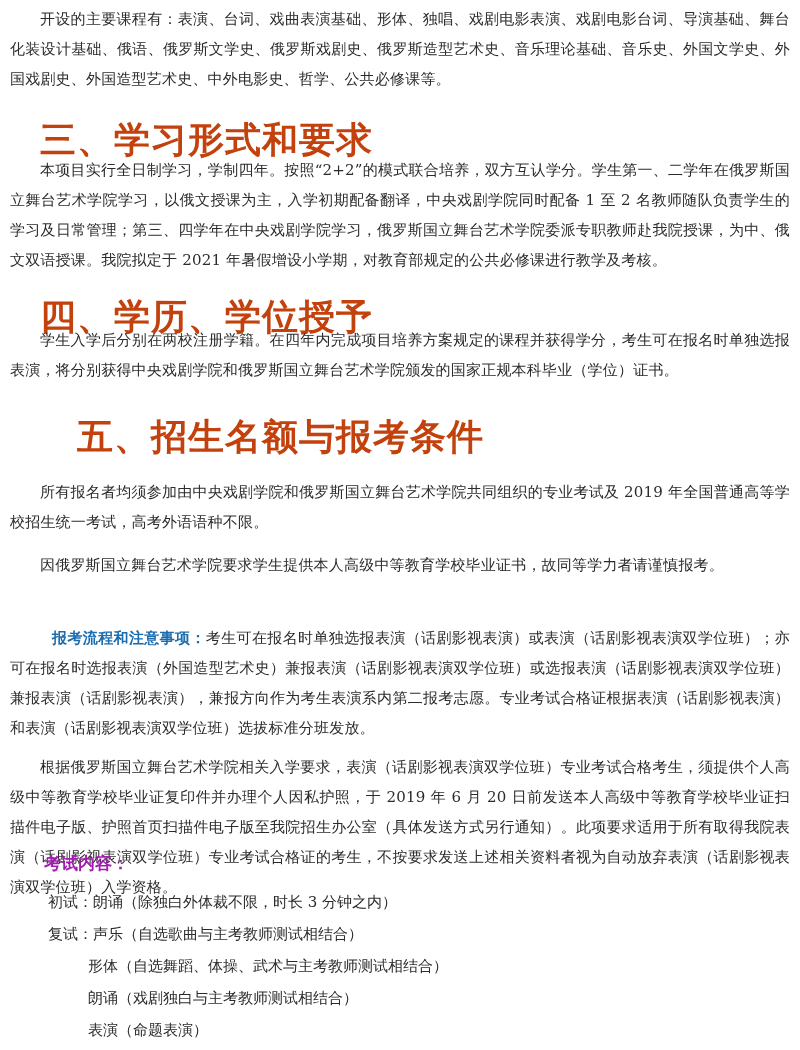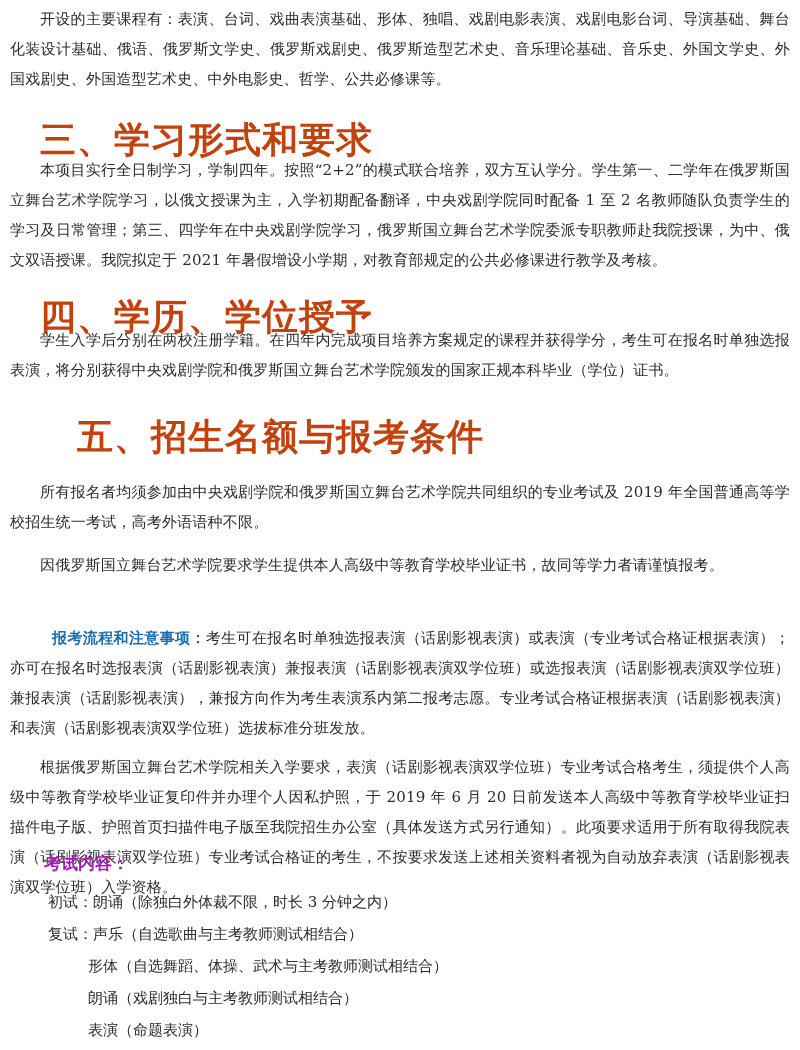--- a/index.html
+++ b/index.html
@@ -38,21 +38,21 @@
   <h2 class="heading" style="top:116px;">三、学习形式和要求</h2>
   <p class="para" style="top:155px;">本项目实行全日制学习，学制四年。按照“2+2”的模式联合培养，双方互认学分。学生第一、二学年在俄罗斯国立舞台艺术学院学习，以俄文授课为主，入学初期配备翻译，中央戏剧学院同时配备 1 至 2 名教师随队负责学生的学习及日常管理；第三、四学年在中央戏剧学院学习，俄罗斯国立舞台艺术学院委派专职教师赴我院授课，为中、俄文双语授课。我院拟定于 2021 年暑假增设小学期，对教育部规定的公共必修课进行教学及考核。</p>
 
   <h2 class="heading" style="top:293px;">四、学历、学位授予</h2>
   <p class="para" style="top:325px;">学生入学后分别在两校注册学籍。在四年内完成项目培养方案规定的课程并获得学分，考生可在报名时单独选报表演，将分别获得中央戏剧学院和俄罗斯国立舞台艺术学院颁发的国家正规本科毕业（学位）证书。</p>
 
   <h2 class="heading" style="top:413px;margin-left:37px;">五、招生名额与报考条件</h2>
   <p class="para" style="top:477px;">所有报名者均须参加由中央戏剧学院和俄罗斯国立舞台艺术学院共同组织的专业考试及 2019 年全国普通高等学校招生统一考试，高考外语语种不限。</p>
   <p class="para" style="top:506px;margin-top:44px;">因俄罗斯国立舞台艺术学院要求学生提供本人高级中等教育学校毕业证书，故同等学力者请谨慎报考。</p>
 
-  <p class="para" style="top:623px;"><span class="bold-label">报考流程和注意事项：</span><span>考生可在报名时单独选报表演（话剧影视表演）或表演（专业考试合格证根据表演）；亦可在报名时选报表演（话剧影视表演）兼报表演（话剧影视表演双学位班）或选报表演（话剧影视表演双学位班）兼报表演（话剧影视表演），兼报方向作为考生表演系内第二报考志愿。专业考试合格证根据表演（话剧影视表演）和表演（话剧影视表演双学位班）选拔标准分班发放。</span></p>
+  <p class="para" style="top:623px;"><span class="bold-label">报考流程和注意事项：</span><span>考生可在报名时单独选报表演（话剧影视表演）或表演（话剧影视表演双学位班）；亦可在报名时选报表演（外国造型艺术史）兼报表演（话剧影视表演双学位班）或选报表演（话剧影视表演双学位班）兼报表演（话剧影视表演），兼报方向作为考生表演系内第二报考志愿。专业考试合格证根据表演（话剧影视表演）和表演（话剧影视表演双学位班）选拔标准分班发放。</span></p>
   <p class="para" style="top:752px;">根据俄罗斯国立舞台艺术学院相关入学要求，表演（话剧影视表演双学位班）专业考试合格考生，须提供个人高级中等教育学校毕业证复印件并办理个人因私护照，于 2019 年 6 月 20 日前发送本人高级中等教育学校毕业证扫描件电子版、护照首页扫描件电子版至我院招生办公室（具体发送方式另行通知）。此项要求适用于所有取得我院表演（话剧影视表演双学位班）专业考试合格证的考生，不按要求发送上述相关资料者视为自动放弃表演（话剧影视表演双学位班）入学资格。</p>
 
   <h3 class="subhead" style="top:852px;">考试内容：</h3>
   <p class="line" style="left:40px; top:879px;">初试：朗诵（除独白外体裁不限，时长 3 分钟之内）</p>
   <p class="line" style="left:40px; top:911px;">复试：声乐（自选歌曲与主考教师测试相结合）</p>
   <p class="line" style="left:80px; top:943px;">形体（自选舞蹈、体操、武术与主考教师测试相结合）</p>
   <p class="line" style="left:80px; top:975px;">朗诵（戏剧独白与主考教师测试相结合）</p>
   <p class="line" style="left:80px; top:1007px;">表演（命题表演）</p>
   <p class="line" style="left:80px; top:1037px;">面试（专业知识问答与主考教师测试相结合）</p>
 </div>

